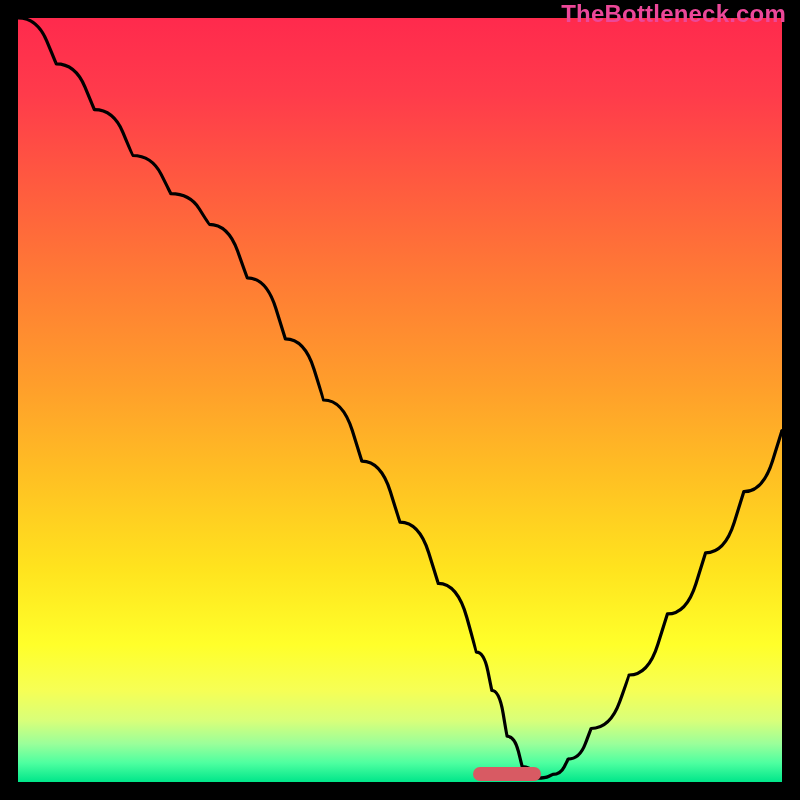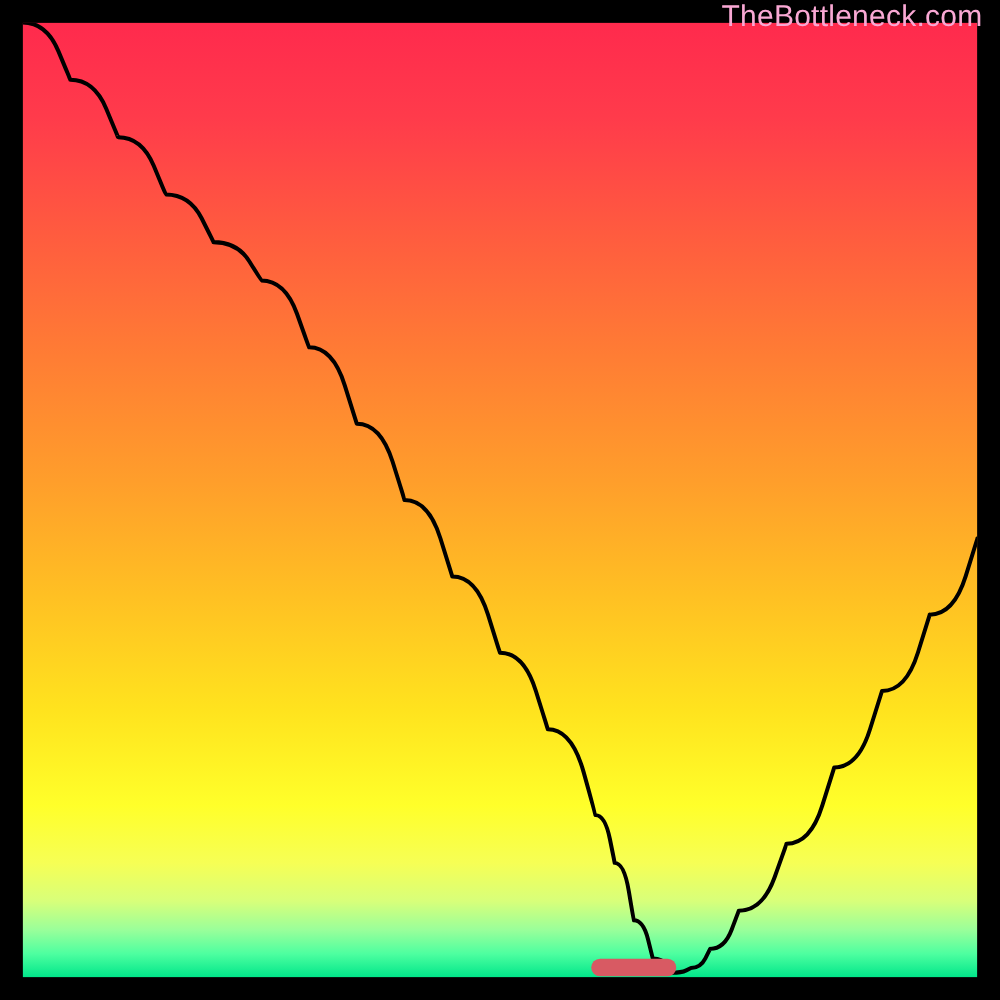--- a/index.html
+++ b/index.html
@@ -41,22 +41,22 @@
   .marker {
     position: absolute;
     height: 14px;
     border-radius: 7px;
   }
   .watermark {
     position: absolute;
     top: 0;
     right: 14px;
     font-size: 24px;
-    font-weight: 400;
-    color: #f9a8d4;
+    font-weight: 700;
+    color: #ec4899;
     letter-spacing: 0.2px;
   }
 </style>
 </head>
 <body>
 
 <div class="frame">
   <div class="plot">
 
     <svg class="gradient" viewBox="0 0 764 764" preserveAspectRatio="none">

